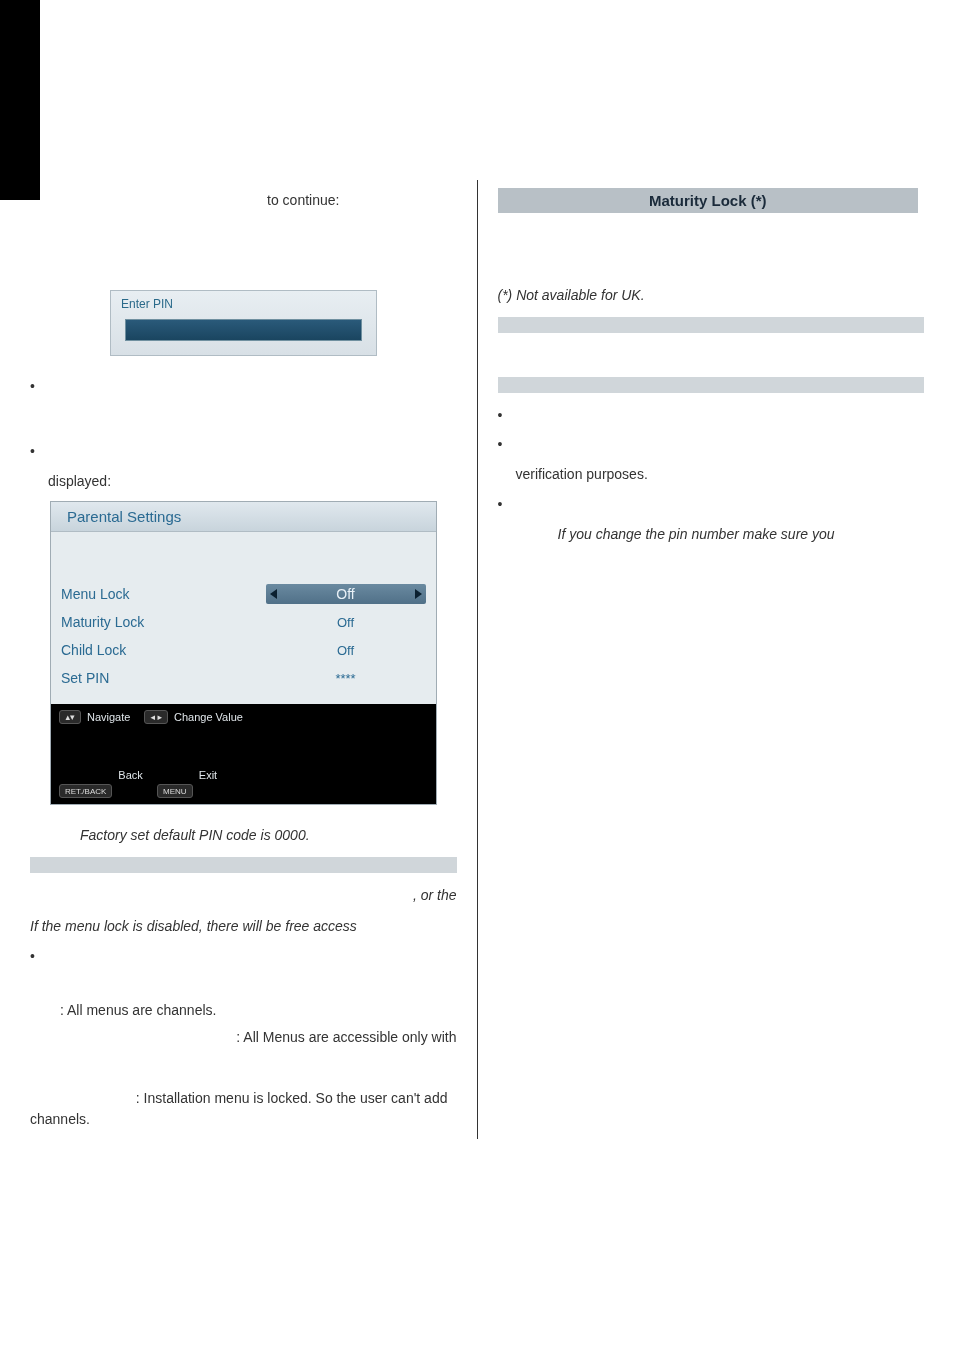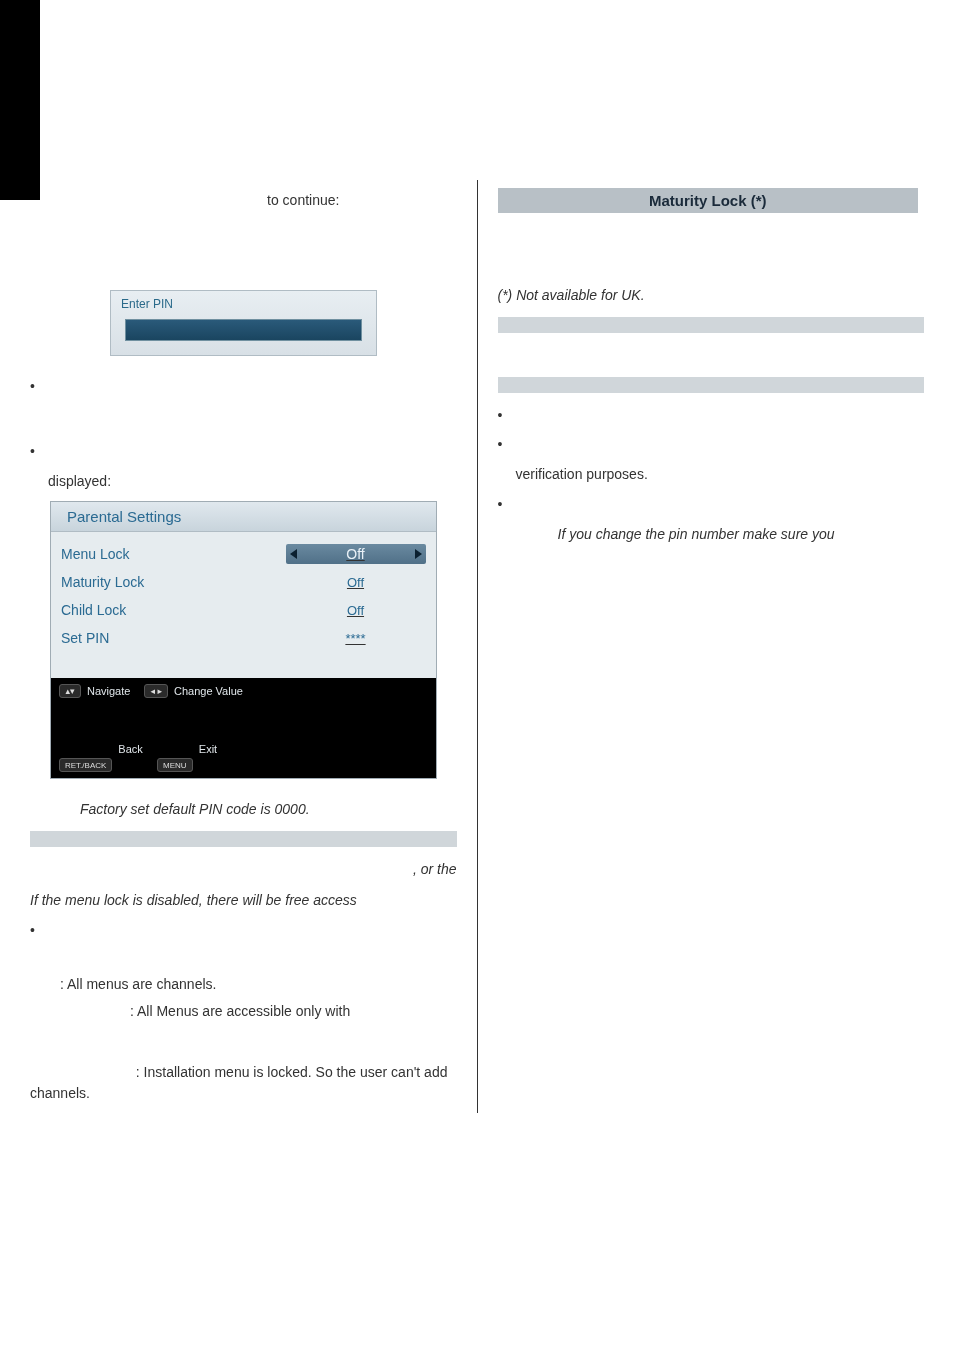--- a/index.html
+++ b/index.html
@@ -61,39 +61,39 @@
     background: #e6ecef;
   }
   .parental-title {
     background: linear-gradient(#e0e8ee, #c8d4dc);
     color: #2a6a92;
     font-size: 15px;
     padding: 6px 16px;
     border-bottom: 1px solid #b0bcc4;
   }
   .parental-rows {
-    padding: 8px 10px 26px 10px;
+    padding: 8px 10px 12px 10px;
+    margin-top: 40px;
   }
   .prow {
     display: flex;
     align-items: center;
     height: 28px;
   }
   .prow-label {
     flex: 1;
     color: #2a6a92;
     font-size: 14px;
   }
   .prow-val-wrap {
-    width: 140px;
+    width: 160px;
     display: flex;
     align-items: flex-start;
     justify-content: center;
     position: relative;
-    text-decoration: underline;
   }
   .prow-val {
     color: #2a6a92;
     font-size: 13px;
     text-align: center;
     flex: 1;
   }
   .prow-val-box {
     background: linear-gradient(#6a8aa0, #507088);
     color: #e8f0f6;
@@ -260,21 +260,21 @@
     <div class="para italic" style="text-align:right;">, or the</div>
 
     <div class="para italic">If the menu lock is disabled, there will be free access</div>
 
     <div class="bullet">
         <span></span>
       </div>
     <div style="height:20px"></div>
 
     <div class="indent">: All menus are channels.</div>
-    <div class="indent" style="margin-left:100px;">: All Menus are accessible only with</div>
+    <div class="indent" style="margin-left:100px;text-align:right;">: All Menus are accessible only with</div>
     <div style="height:30px"></div>
     <div class="para">
       <span style="visibility:hidden;">Installation Menu</span><span>: Installation menu is locked. So the user can't add channels.</span>
     </div>
 
   </div>
 
   <div class="divider"></div>
 
   <div class="col right-col">

